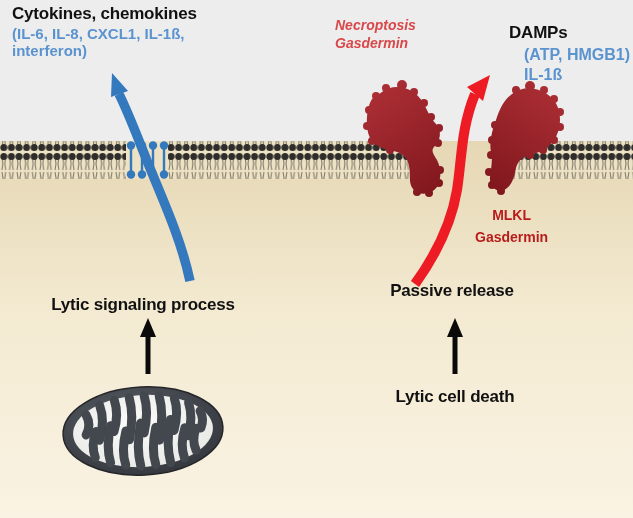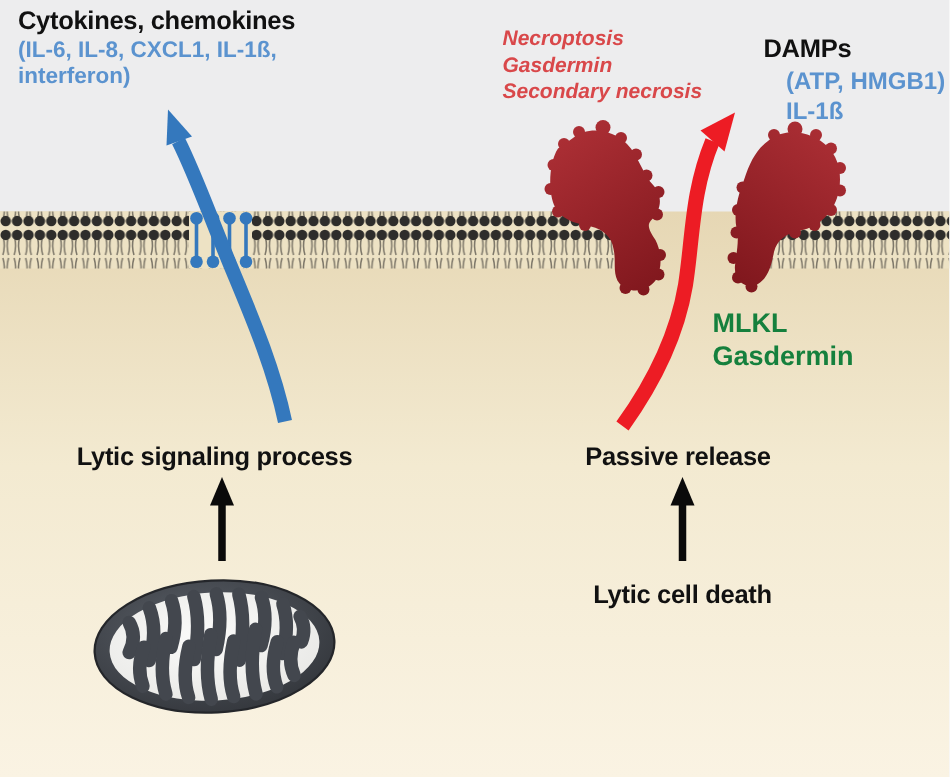--- a/index.html
+++ b/index.html
@@ -6,21 +6,21 @@
   #stage{
     position:relative;width:633px;height:518px;overflow:hidden;
     font-family:"Liberation Sans",sans-serif;background:#ededee;
   }
   #diagram-svg{position:absolute;left:0;top:0;}
   .lbl{position:absolute;font-weight:bold;white-space:pre-line;}
   .lbl-black{color:#111111;font-size:17px;letter-spacing:-0.2px;line-height:21px;}
   .lbl-blue{color:#5b93cf;font-size:15px;line-height:17px;}
   .lbl-blue2{color:#5b93cf;font-size:16px;line-height:20px;margin-left:16px;}
   .lbl-red{color:#d9484a;font-size:14px;line-height:17.5px;font-style:italic;}
-  .lbl-red2{color:#15803d;font-size:18px;line-height:22px;}
+  .lbl-red2{color:#b91c1c;font-size:14px;line-height:22px;text-align:center;}
   .centered{transform:translateX(-50%);white-space:nowrap;}
 </style>
 </head>
 <body>
 
 <div id="stage">
 
   <svg id="diagram-svg" width="633" height="518" viewBox="0 0 633 518" xmlns="http://www.w3.org/2000/svg">
     <defs>
       <linearGradient id="cytoGrad" x1="0" y1="141" x2="0" y2="518" gradientUnits="userSpaceOnUse">
@@ -170,27 +170,27 @@
         <path d="M40,29 q-4,-13 2,-30"></path>
         <path d="M52,22 q-4,-10 1,-22"></path>
       </g>
     </g>
   </svg>
 
   <div class="lbl lbl-black" style="left:12px;top:3px;">Cytokines, chemokines</div>
 
   <div class="lbl lbl-blue" style="left:12px;top:25px;"><span>(IL-6, IL-8, CXCL1, IL-1ß,</span><br><span>interferon)</span></div>
 
-  <div class="lbl lbl-red" style="left:335px;top:17px;"><span>Necroptosis</span><br><span>Gasdermin</span><br><span>Secondary necrosis</span></div>
+  <div class="lbl lbl-red" style="left:335px;top:17px;"><span>Necroptosis</span><br><span>Gasdermin</span><br></div>
 
   <div class="lbl lbl-black" style="left:509px;top:22px;text-align:right;">DAMPs</div>
 
   <div class="lbl lbl-blue2" style="left:508px;top:45px;"><span>(ATP, HMGB1)</span><br><span>IL-1ß</span></div>
 
   <div class="lbl lbl-red2" style="left:475px;top:204px;"><span>MLKL</span><br><span>Gasdermin</span></div>
 
   <div class="lbl lbl-black centered" style="left:143px;top:294px;">Lytic signaling process</div>
 
-  <div class="lbl lbl-black centered" style="left:452px;top:294px;">Passive release</div>
+  <div class="lbl lbl-black centered" style="left:452px;top:280px;">Passive release</div>
 
   <div class="lbl lbl-black centered" style="left:455px;top:386px;">Lytic cell death</div>
 
 </div>
 
 </body></html>

